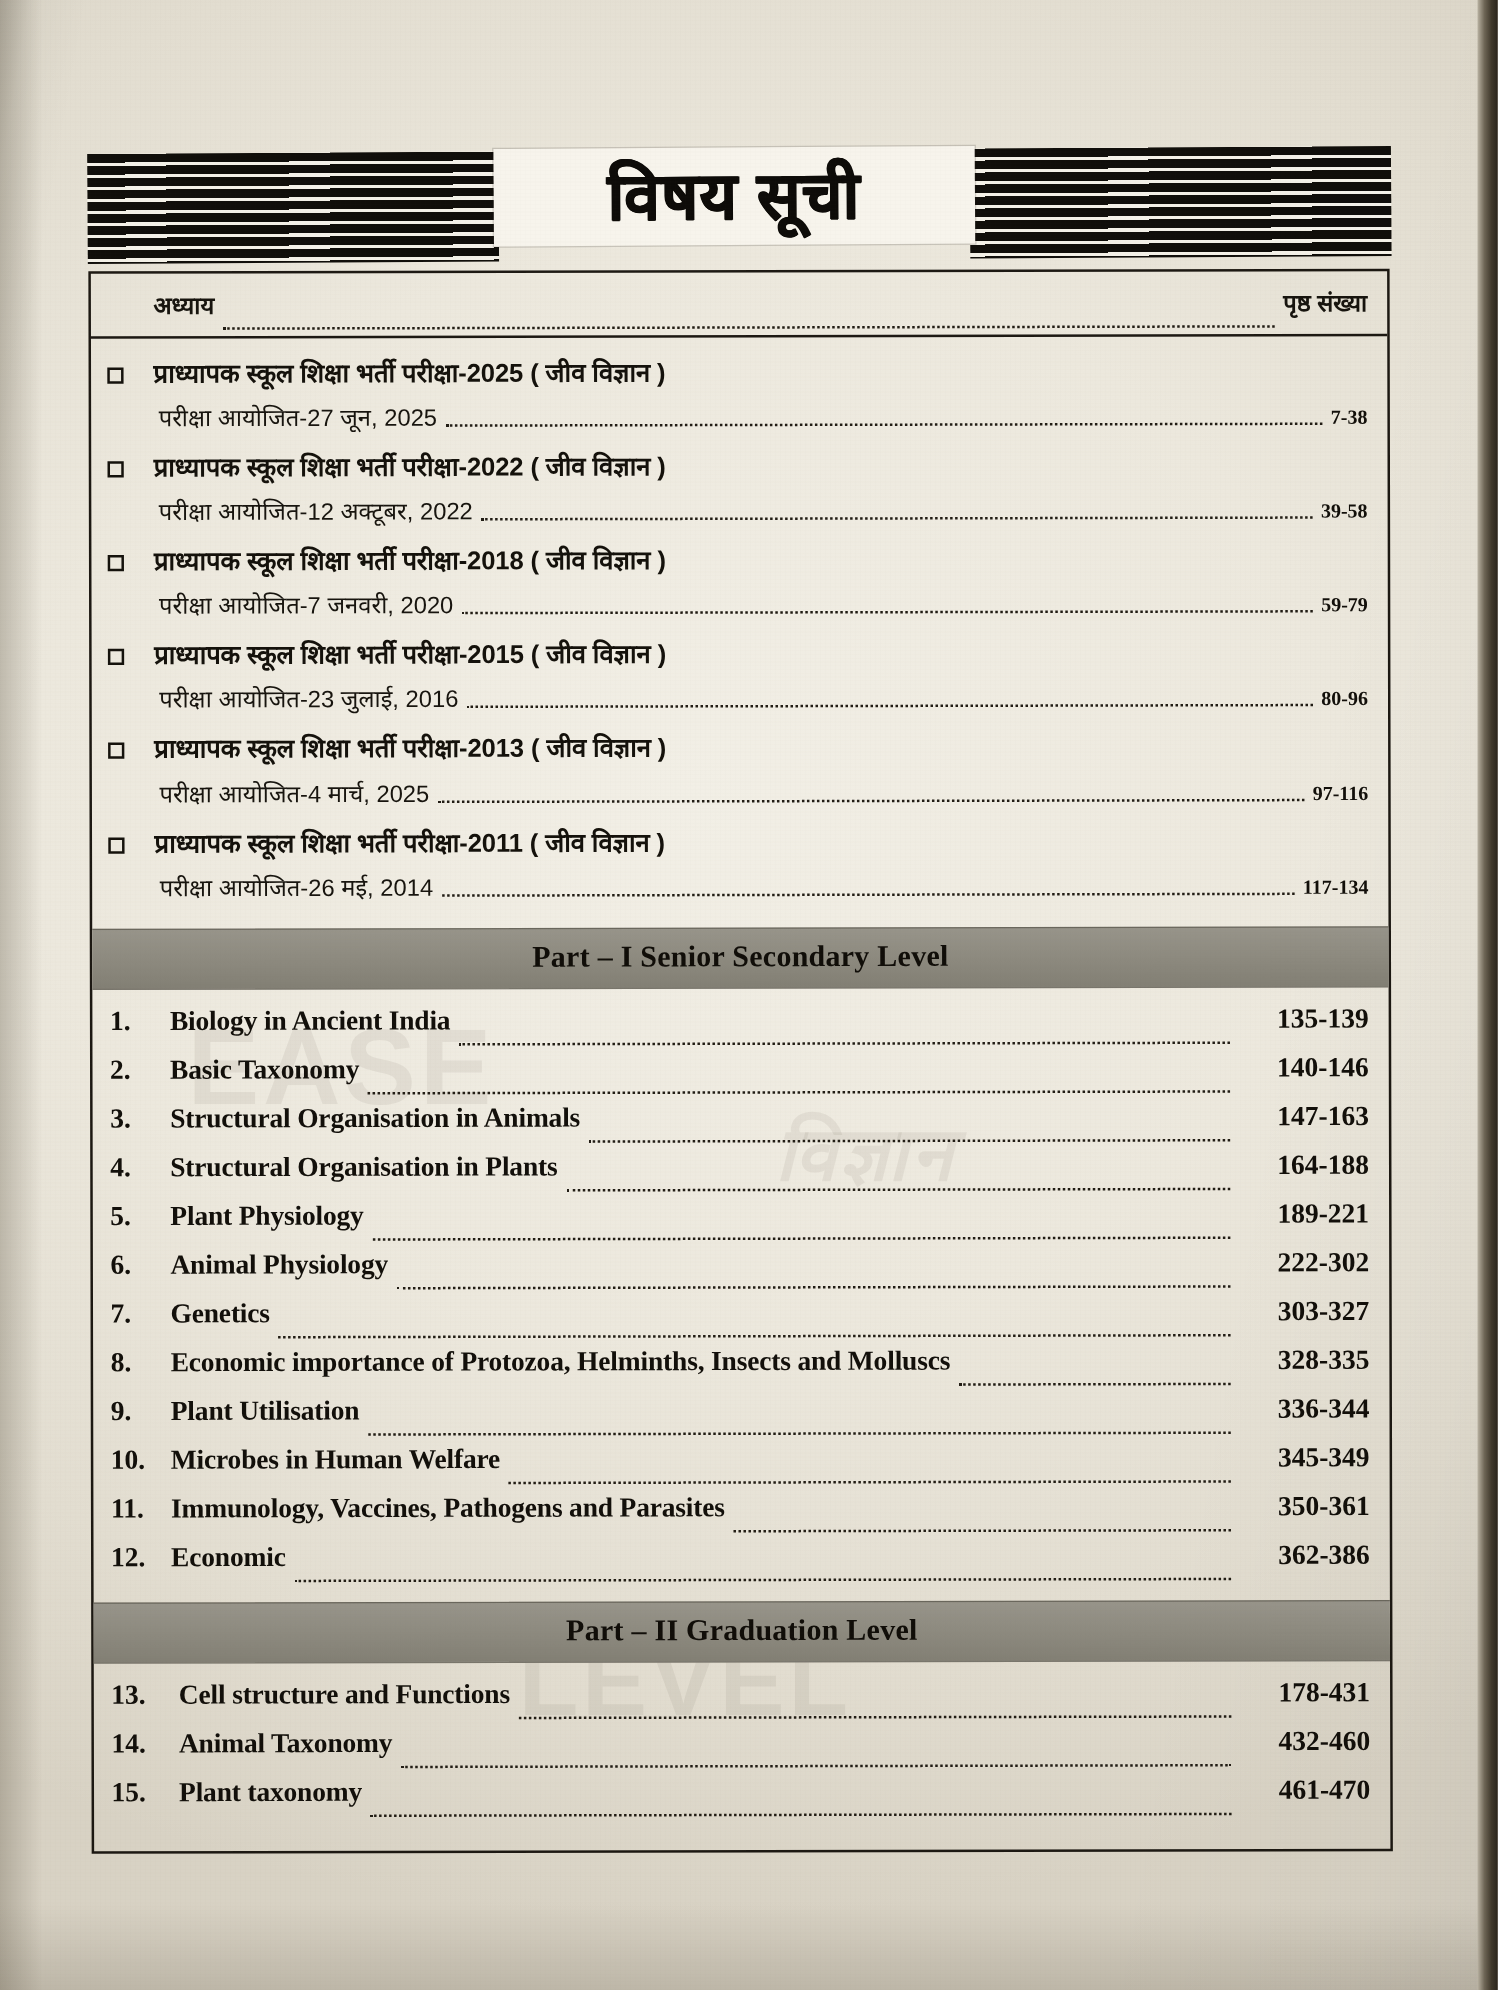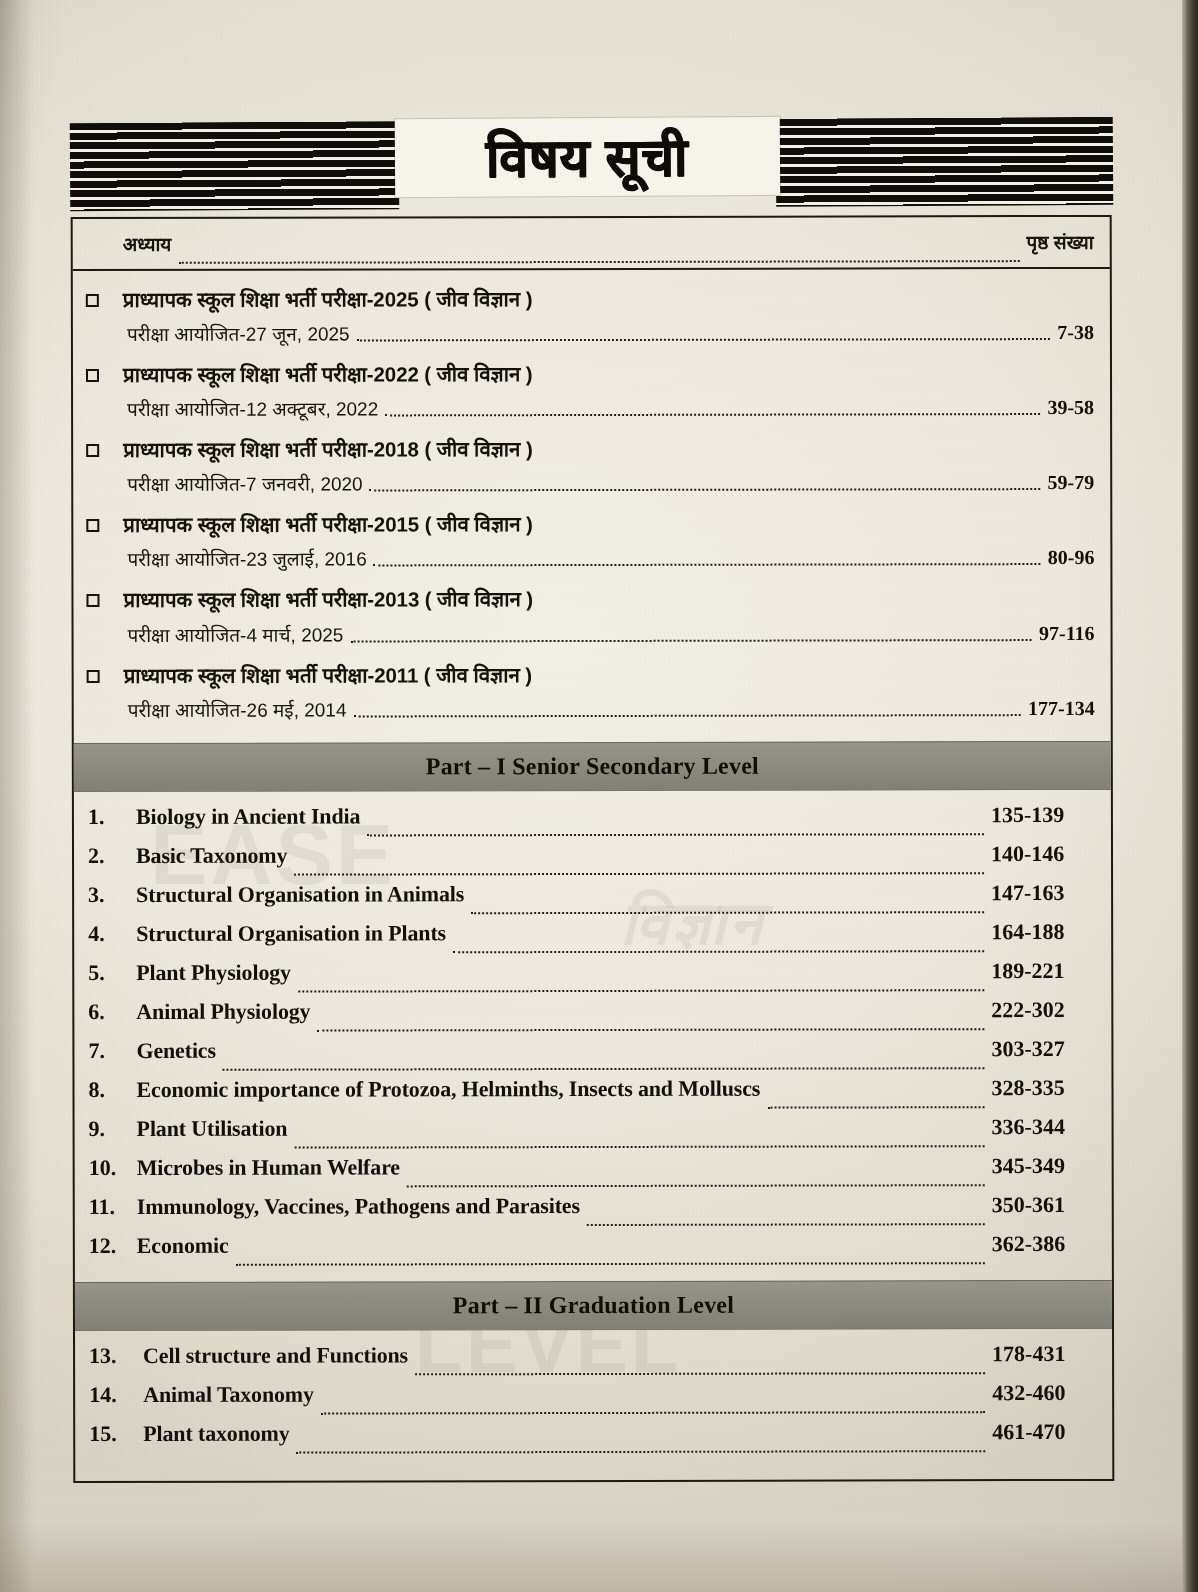--- a/index.html
+++ b/index.html
@@ -197,21 +197,21 @@
     padding-left: 4px;
   }
   .exam-sub .txt {
     font-size: 19px;
     font-weight: 400;
     color: #17140e;
     white-space: nowrap;
   }
   .exam-sub .pg {
     font-family: "Liberation Serif", serif;
-    font-size: 20px;
+    font-size: 16px;
     font-weight: 700;
     color: #120f0a;
     white-space: nowrap;
   }
 
   
   .part-band {
     height: 47px;
     background: linear-gradient(180deg, #97948a 0%, #8d8a7f 50%, #827f74 100%);
     display: flex;
@@ -252,21 +252,21 @@
     white-space: nowrap;
     letter-spacing: -0.15px;
   }
   .chap-row .pg {
     font-family: "Liberation Serif", serif;
     font-size: 22px;
     font-weight: 700;
     color: #120f0a;
     white-space: nowrap;
     min-width: 104px;
-    text-align: left;
+    text-align: right;
   }
   .chap-row .leader { top: -6px; }
   #part2-list .chap-row .num { width: 54px; }
 </style>
 </head>
 <body>
 
 <div id="page">
 
   <div id="left-edge-shade"></div>
@@ -343,21 +343,21 @@
           <span class="pg">97-116</span>
         </div>
       </div>
 
       <div class="exam-row">
         <span class="sq-bullet"></span>
         <div class="exam-title hindi">प्राध्यापक स्कूल शिक्षा भर्ती परीक्षा-2011 ( जीव विज्ञान )</div>
         <div class="exam-sub">
           <span class="txt hindi">परीक्षा आयोजित-26 मई, 2014</span>
           <span class="leader"></span>
-          <span class="pg">177-134</span>
+          <span class="pg">117-134</span>
         </div>
       </div>
 
     </div>
 
     <div class="part-band">
       <span class="t">Part – I Senior Secondary Level</span>
     </div>
 
     <div class="chap-list" id="part1-list">

